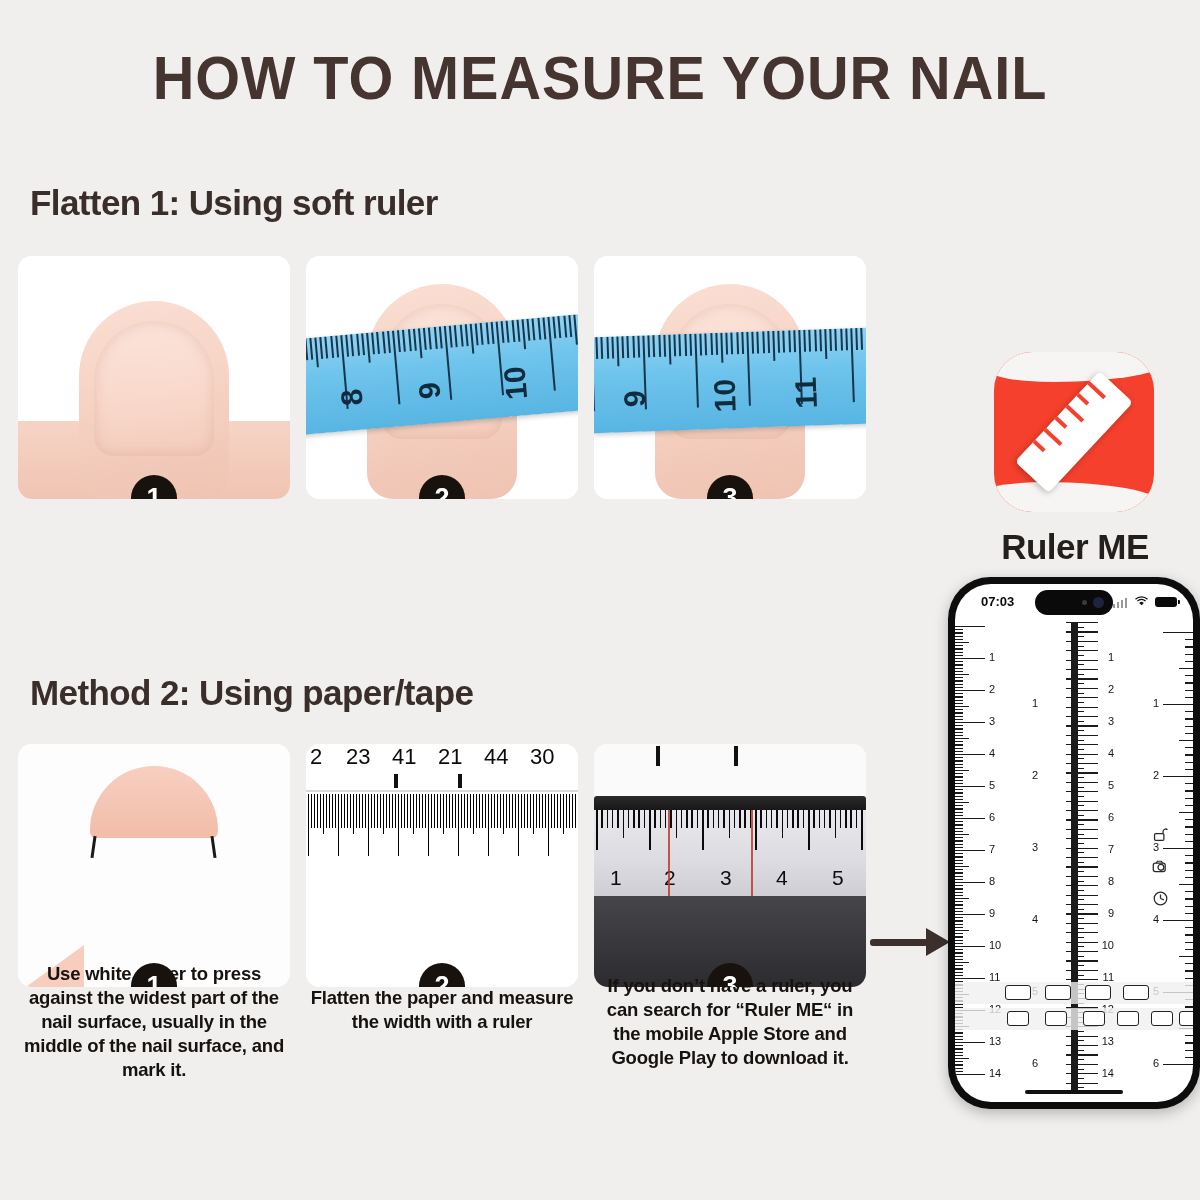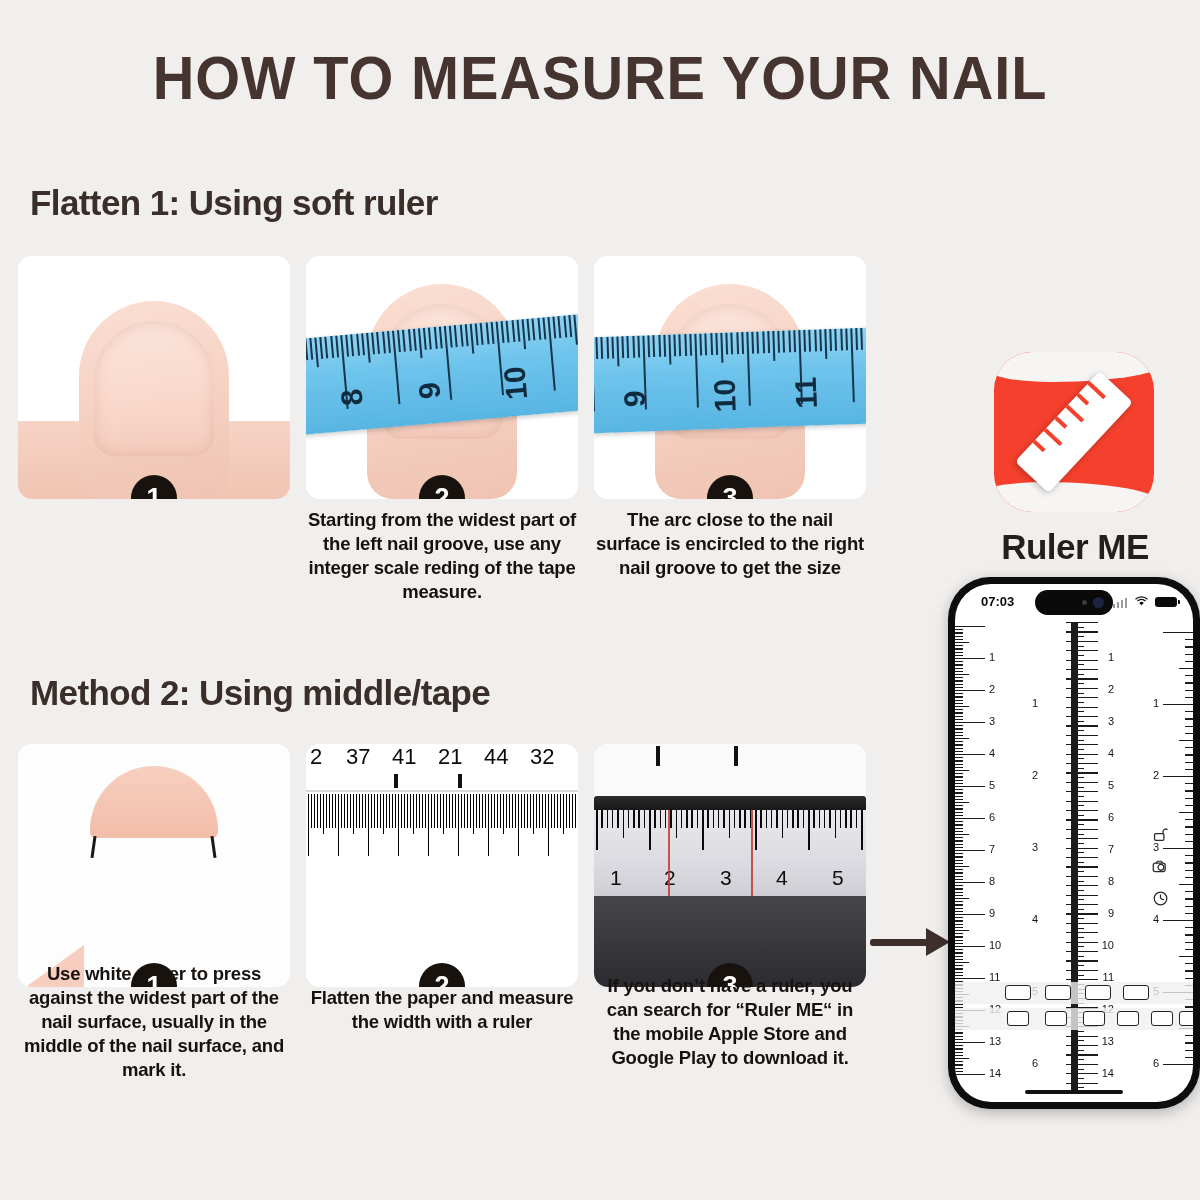--- a/index.html
+++ b/index.html
@@ -420,24 +420,22 @@
             </div>
           <div class="num" style="left:34px">9</div>
           <div class="num" style="left:116px">10</div>
           <div class="num" style="left:198px">11</div>
         </div>
       </div>
       <div class="badge">3</div>
     </div>
   </div>
 
-  <div class="caption" id="cap2">Starting from the widest part of the left nail groove, use any integer scale reding of the tape measure.</div>
-  <div class="caption" id="cap3">The arc close to the nail surface is encircled to the right nail groove to get the size</div>
-
-  <div class="method-head" id="m2-head">Method 2: Using middle/tape</div>
+
+  <div class="method-head" id="m2-head">Method 2: Using paper/tape</div>
 
   <div class="row" id="row2">
 
     <div class="card c1">
       <div class="paper-sheet">
         <div class="pressed-nail"></div>
         <div class="mark" style="left:74px"></div>
         <div class="mark" style="left:194px; transform:rotate(-8deg)"></div>
         <div class="corner-skin"></div>
       </div>
@@ -533,25 +531,25 @@
           <div class="tk" style="left:254px;top:50px;height:34px"></div>
           <div class="tk" style="left:257px;top:50px;height:40px"></div>
           <div class="tk" style="left:260px;top:50px;height:34px"></div>
           <div class="tk" style="left:263px;top:50px;height:34px"></div>
           <div class="tk" style="left:266px;top:50px;height:34px"></div>
           <div class="tk" style="left:269px;top:50px;height:34px"></div>
         <div class="topedge"></div>
         <div class="pen" style="left:88px; top:30px"></div>
         <div class="pen" style="left:152px; top:30px"></div>
         <div class="rn" style="left:4px">2</div>
-        <div class="rn" style="left:40px">37</div>
+        <div class="rn" style="left:40px">23</div>
         <div class="rn" style="left:86px">41</div>
         <div class="rn" style="left:132px">21</div>
         <div class="rn" style="left:178px">44</div>
-        <div class="rn" style="left:224px">32</div>
+        <div class="rn" style="left:224px">30</div>
       </div>
       <div class="badge">2</div>
     </div>
 
     <div class="card c3">
       <div class="mruler" id="mruler">
         <div class="mr-top"></div>
         <div class="mr-pen" style="left:62px; top:2px"></div>
         <div class="mr-pen" style="left:140px; top:2px"></div>
         <div class="mr-bar"></div>

